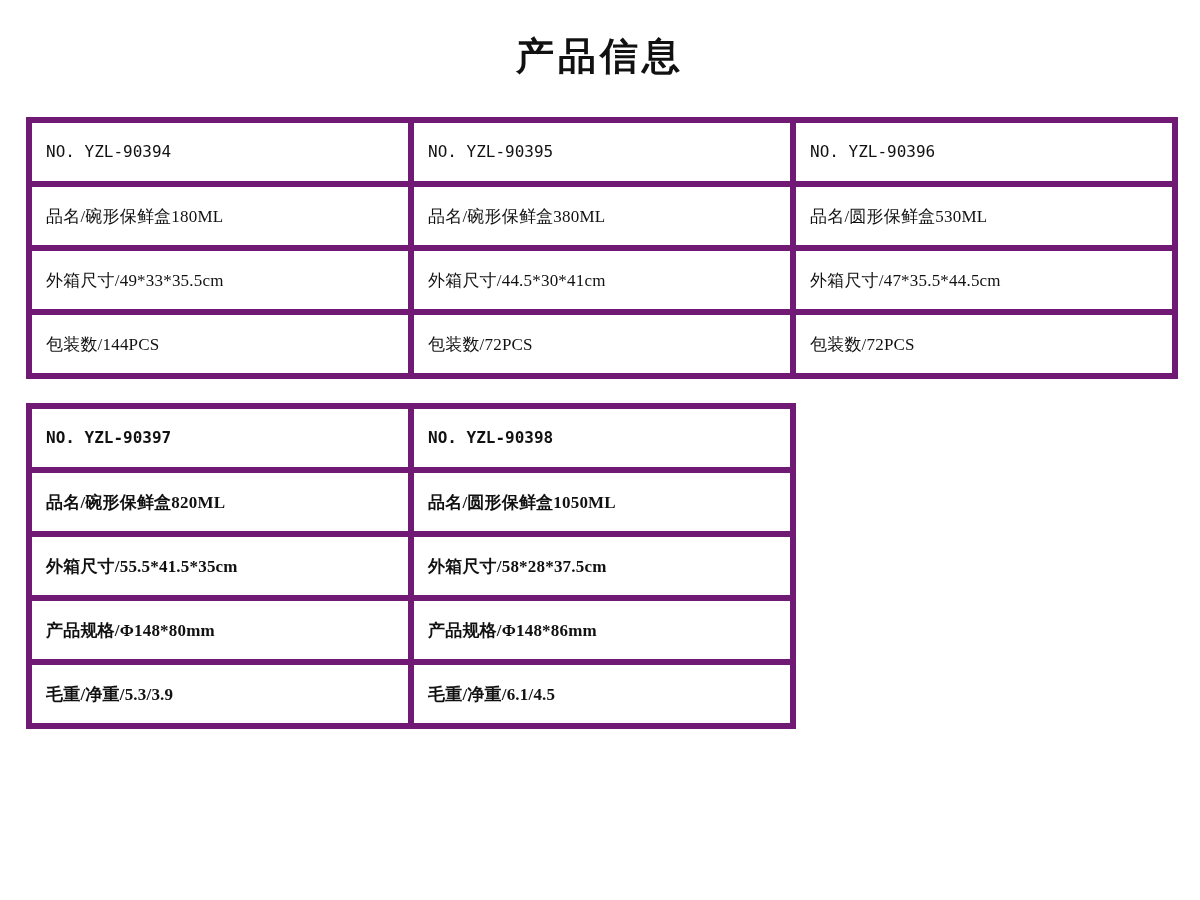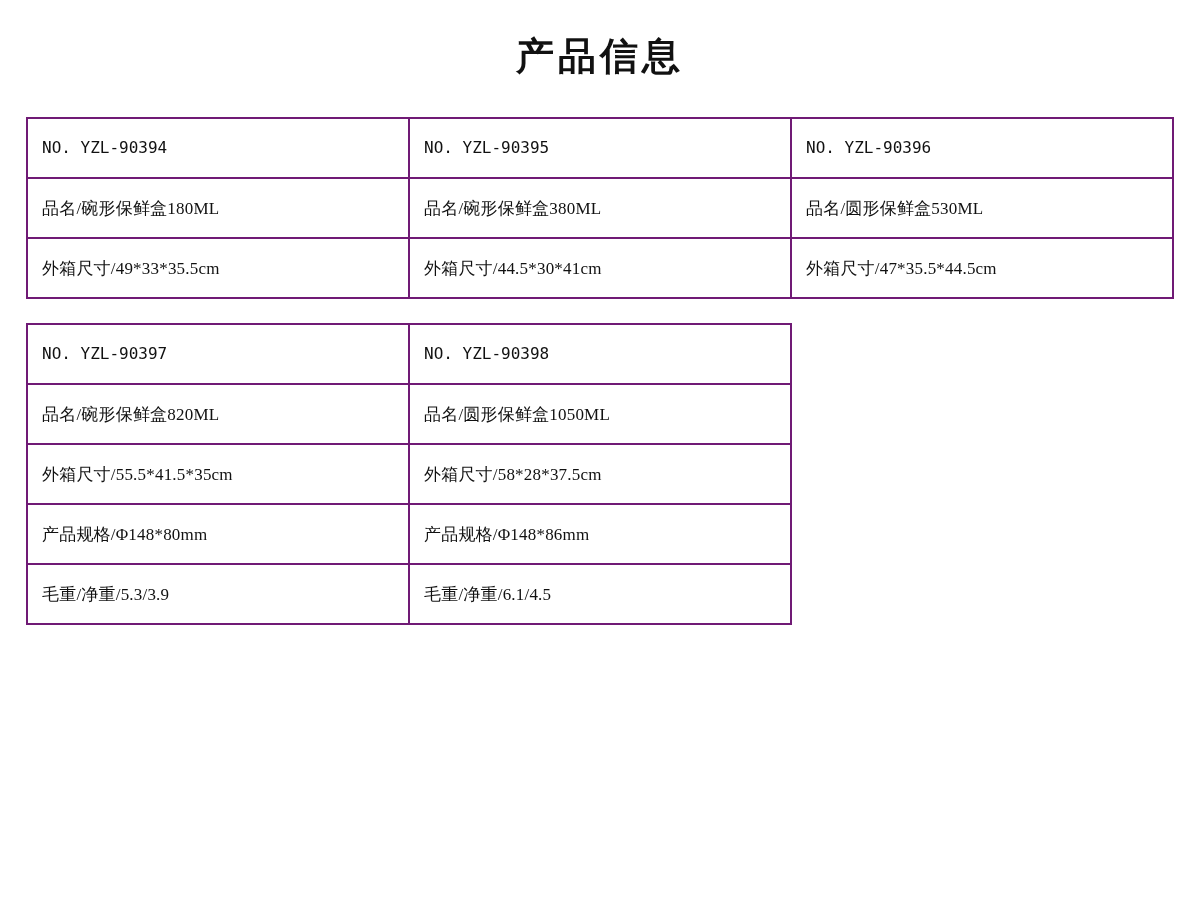--- a/index.html
+++ b/index.html
@@ -44,24 +44,25 @@
   table.spec-table {
     border-collapse: collapse;
     table-layout: fixed;
     width: 1148px;
     background: #ffffff;
   }
 
   table.spec-table.second {
     margin-top: 24px;
     width: 765px;
+    font-weight: bold;
   }
 
   table.spec-table td {
-    border: 2px solid #701a75;
+    border: 6px solid #701a75;
     padding: 0 0 0 14px;
     height: 58px;
     vertical-align: middle;
     font-size: 17px;
     font-family: "Liberation Serif", "DejaVu Serif", serif;
     letter-spacing: 0.2px;
     color: #111111;
     white-space: nowrap;
     overflow: hidden;
   }
@@ -104,20 +105,25 @@
         <tr>
           <td><span class="cell-text">品名/碗形保鲜盒180ML</span></td>
           <td><span class="cell-text">品名/碗形保鲜盒380ML</span></td>
           <td><span class="cell-text">品名/圆形保鲜盒530ML</span></td>
         </tr>
         <tr>
           <td><span class="cell-text">外箱尺寸/49*33*35.5cm</span></td>
           <td><span class="cell-text">外箱尺寸/44.5*30*41cm</span></td>
           <td><span class="cell-text">外箱尺寸/47*35.5*44.5cm</span></td>
         </tr>
+        <tr>
+          <td><span class="cell-text">包装数/144PCS</span></td>
+          <td><span class="cell-text">包装数/72PCS</span></td>
+          <td><span class="cell-text">包装数/72PCS</span></td>
+        </tr>
       </tbody>
     </table>
 
     <table class="spec-table second">
       <colgroup>
         <col class="colwidth-a">
         <col class="colwidth-b">
       </colgroup>
       <tbody>
         <tr>

